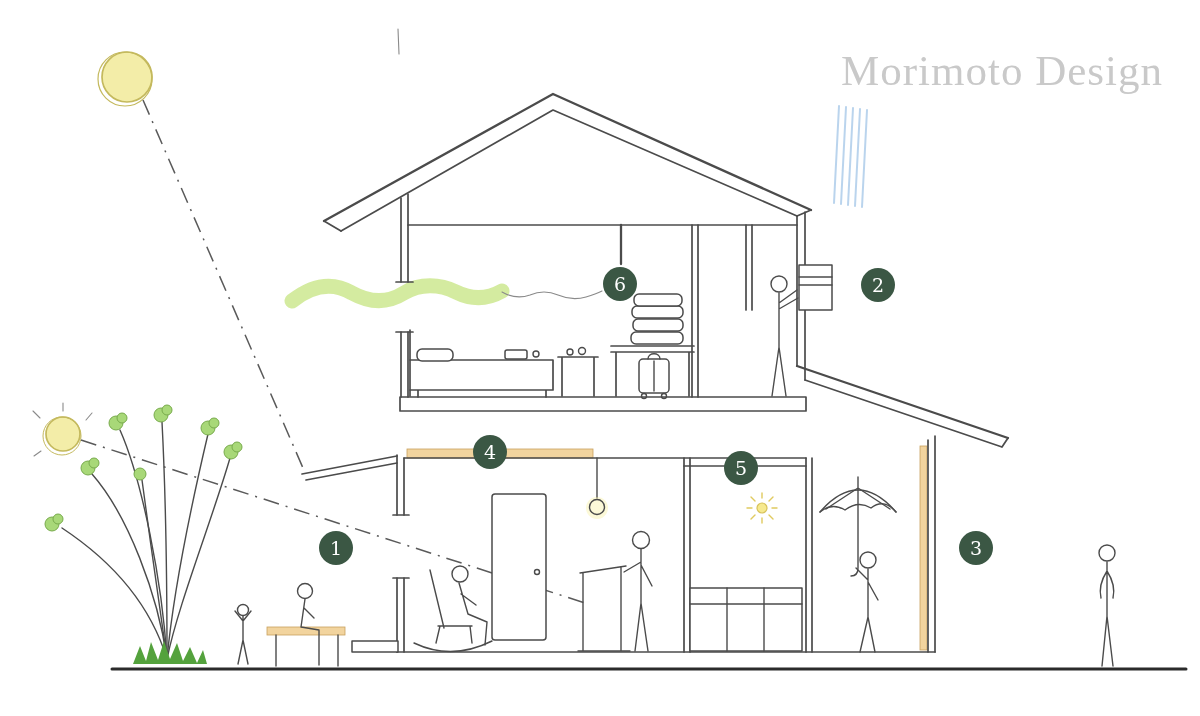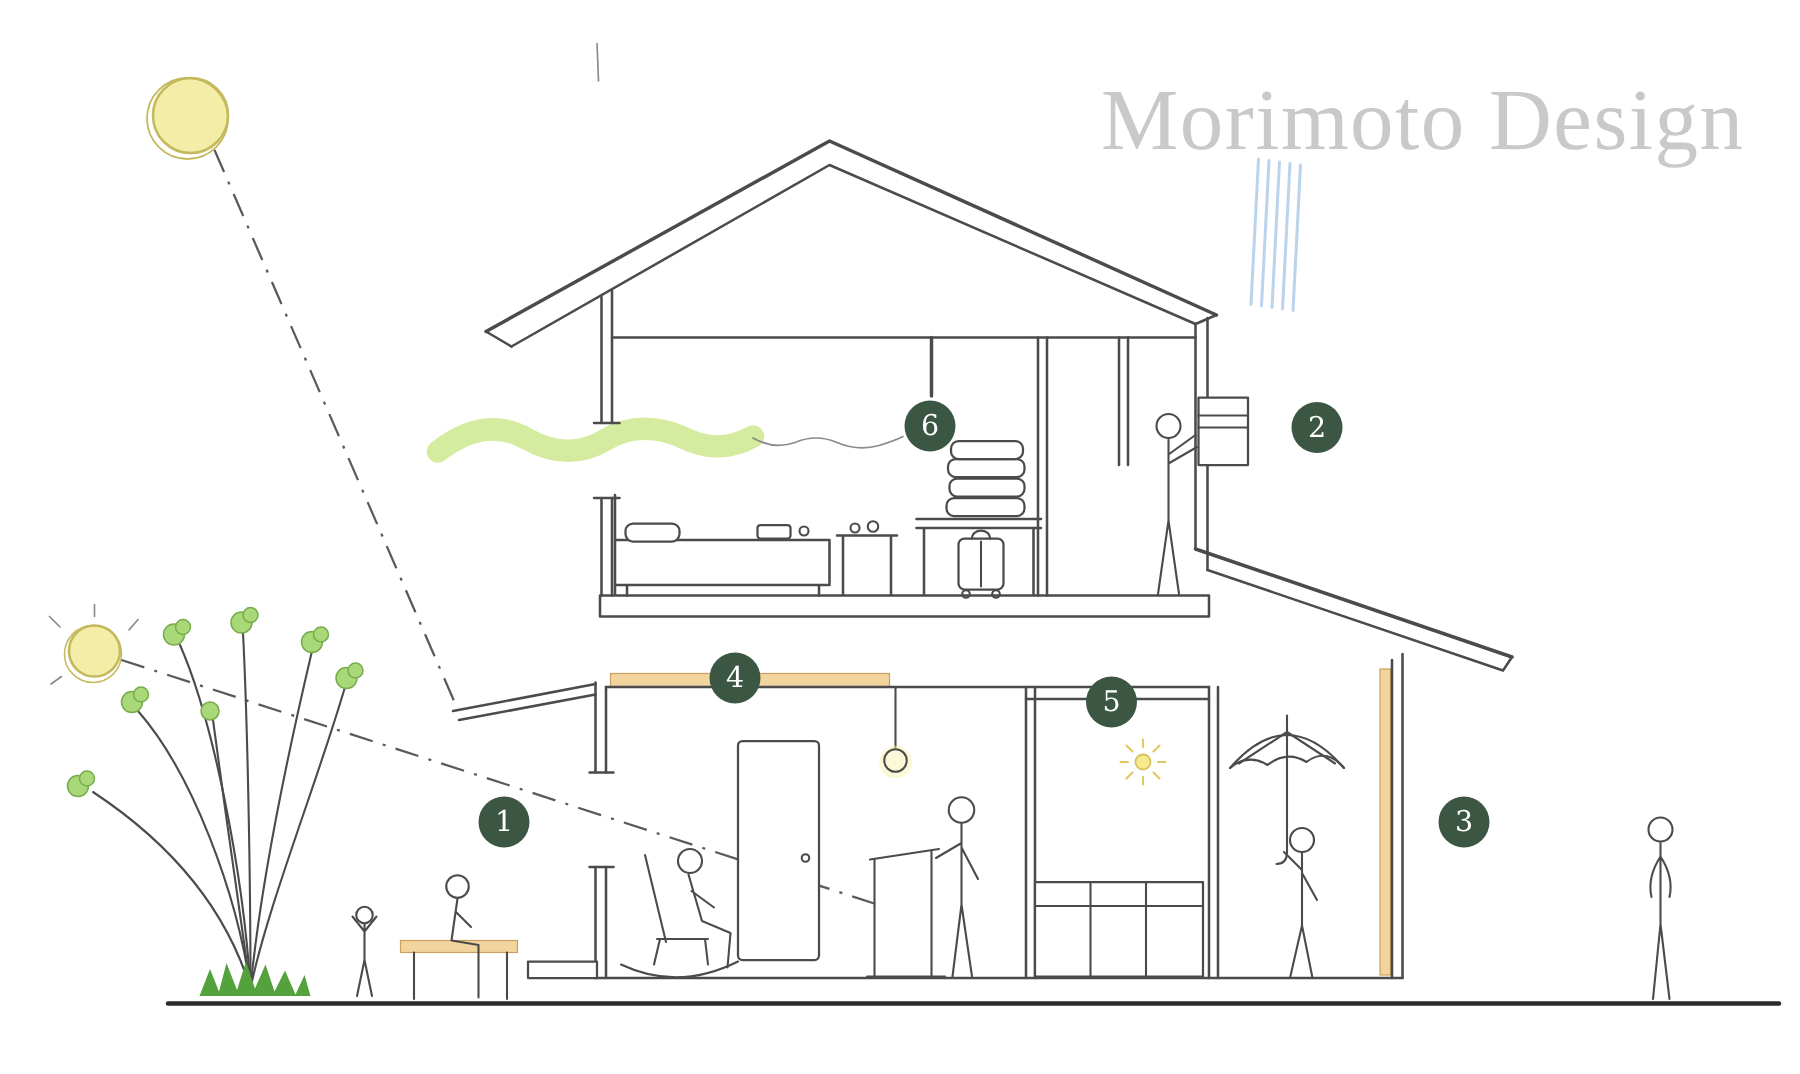--- a/index.html
+++ b/index.html
@@ -18,21 +18,21 @@
   .leaf{fill:var(--leaf-green,#a8d878);stroke:#78ab4c;stroke-width:1;}
   .grass{fill:var(--grass-green,#54a23d);stroke:none;}
   .breeze{stroke:var(--breeze-green,#cfe996);stroke-width:15;fill:none;stroke-linecap:round;opacity:.9;}
   .rain{stroke:var(--rain-blue,#aecdea);stroke-width:2;fill:none;stroke-linecap:round;opacity:.85;}
   .ray{stroke:#5a5a5a;stroke-width:1.5;fill:none;stroke-dasharray:16 7 2 7;}
   .glow{fill:#f6e98e;stroke:#d8c25a;stroke-width:1.2;}
   .glowray{stroke:#e0ca5f;stroke-width:1.4;stroke-linecap:round;}
 
   .brand{position:absolute;top:46px;right:37px;
          font-family:"Liberation Serif","DejaVu Serif",serif;
-         font-size:58px;color:var(--brand-gray,#c9c9c9);letter-spacing:1px;white-space:nowrap;}
+         font-size:43px;color:var(--brand-gray,#c9c9c9);letter-spacing:1px;white-space:nowrap;}
 
   #markers{position:absolute;left:0;top:0;width:100%;height:100%;}
   .marker{position:absolute;width:34px;height:34px;border-radius:50%;
           background:var(--marker,#3b5744);color:var(--marker-text,#fff);
           display:flex;align-items:center;justify-content:center;
           transform:translate(-50%,-50%);cursor:pointer;
           font-family:"DejaVu Serif","Liberation Serif",serif;font-size:19px;}
   .marker span{line-height:1;}
 </style>
 </head>

